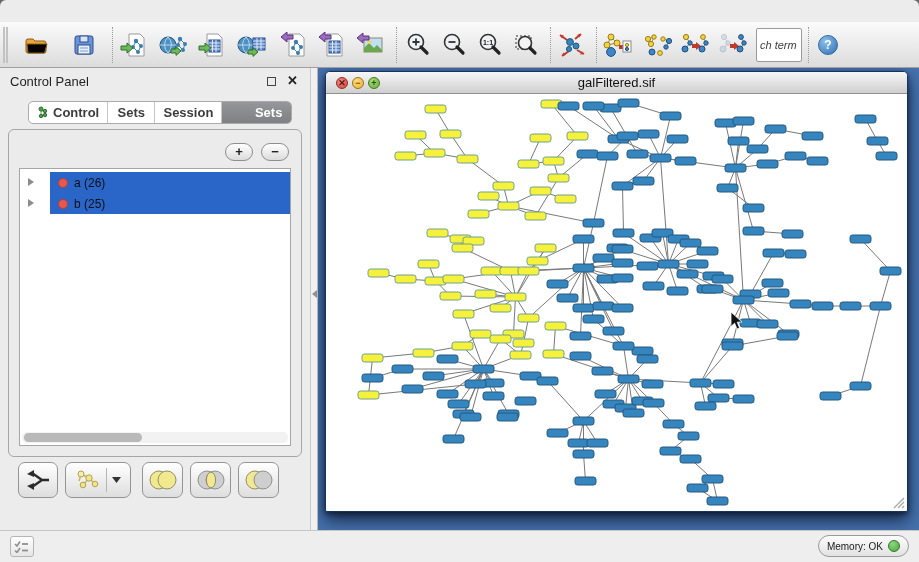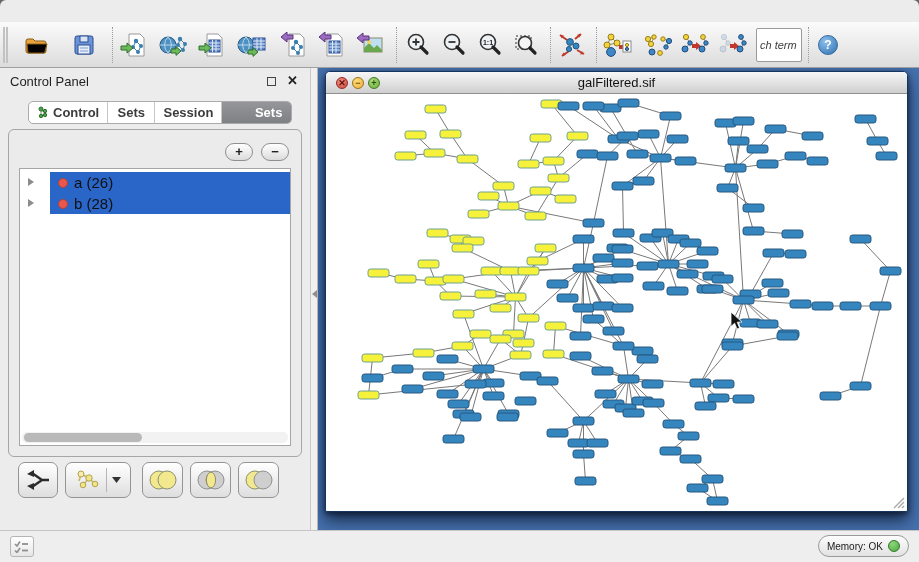--- a/index.html
+++ b/index.html
@@ -46,21 +46,21 @@
     text-align:center;line-height:16px;}
   .set-list{position:absolute;left:10px;top:38px;width:272px;height:278px;background:#fff;
     border:1px solid #a6a6a6;overflow:hidden;}
   .set-row{position:relative;height:21px;}
   .tri{position:absolute;left:8px;top:6px;width:0;height:0;
     border-left:6px solid #8c8c8c;border-top:4px solid transparent;border-bottom:4px solid transparent;}
   .row-hl{position:absolute;left:30px;right:0;top:0;bottom:0;background:#2a65c8;
     display:flex;align-items:center;}
   .red-dot{width:10px;height:10px;border-radius:50%;background:#e8564c;border:1px solid #b4423a;
     margin:0 6px 0 8px;flex:0 0 auto;}
-  .row-label{font-size:15px;color:#101010;}
+  .row-label{font-size:12px;color:#101010;}
   .hscroll{position:absolute;left:2px;right:2px;bottom:2px;height:11px;background:#f2f2f2;border-radius:5px;}
   .hthumb{position:absolute;left:2px;top:1px;width:118px;height:9px;background:#b9b9b9;border-radius:5px;}
   .set-ops{position:absolute;left:18px;top:394px;display:flex;align-items:center;}
   .op-btn{height:36px;border:1px solid #949494;border-radius:7px;background:linear-gradient(#ffffff,#dedede);
     display:flex;align-items:center;justify-content:center;}
   
   .splitter{position:absolute;left:310px;top:0;width:8px;height:462px;background:#f0f0f0;
     border-left:1px solid #c9c9c9;border-right:1px solid #b5b5b5;}
   .split-handle{position:absolute;left:1px;top:222px;width:0;height:0;
     border-right:5px solid #8f8f8f;border-top:4px solid transparent;border-bottom:4px solid transparent;}
@@ -319,21 +319,21 @@
             <span class="tri"></span>
             <div class="row-hl">
               <span class="red-dot"></span>
               <span class="row-label">a (26)</span>
             </div>
           </div>
           <div class="set-row">
             <span class="tri"></span>
             <div class="row-hl">
               <span class="red-dot"></span>
-              <span class="row-label">b (28)</span>
+              <span class="row-label">b (25)</span>
             </div>
           </div>
           <div class="hscroll">
             <div class="hthumb"></div>
           </div>
         </div>
       </div>
 
       <div class="set-ops">
         <div class="op-btn" style="width:40px">

